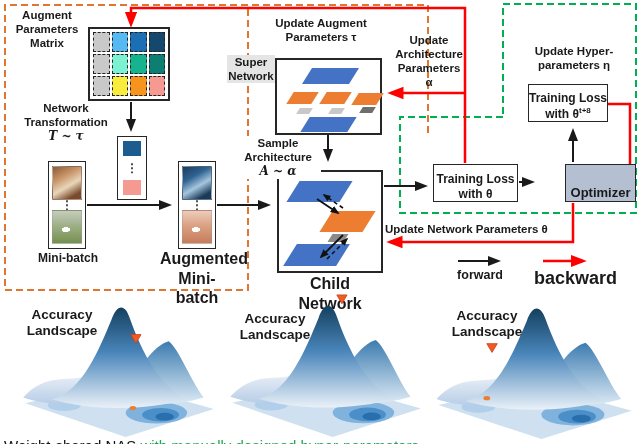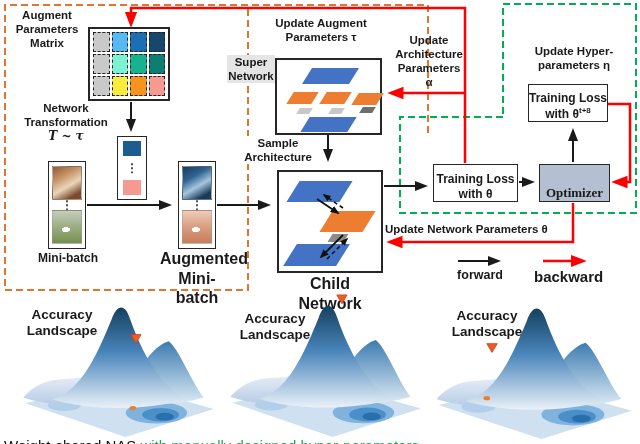--- a/index.html
+++ b/index.html
@@ -34,21 +34,21 @@
   #superbox{left:275px;top:58px;width:107px;height:77px;}
   #childbox{left:277px;top:170px;width:106px;height:103px;}
   .para{position:absolute;transform:skewX(-32deg);}
   .pblue{background:#4472c4;}
   .porange{background:#ed7d31;}
   
   .tbox{position:absolute;background:#fff;border:1.6px solid #262626;box-sizing:border-box;
         display:flex;flex-direction:column;align-items:center;justify-content:flex-end;
         font-size:12px;font-weight:600;line-height:1.2;text-align:center;}
   #tl1{left:433px;top:164px;width:85px;height:38px;}
-  #opt{left:539px;top:164px;width:71px;height:38px;background:#b4bfd1;font-size:13px;font-family:Liberation Serif, serif;}
+  #opt{left:565px;top:164px;width:71px;height:38px;background:#b4bfd1;font-size:13px;}
   #tl2{left:528px;top:84px;width:80px;height:38px;}
   sup{font-size:8px;}
   
   .landscape{position:absolute;}
   .ls-title{position:absolute;font-size:13.5px;font-weight:600;line-height:1.18;text-align:center;width:86px;z-index:3;}
   .landscape svg{position:absolute;left:0;top:0;}
   
   #caption{position:absolute;left:4px;top:429px;width:632px;height:15px;overflow:hidden;white-space:nowrap;}
   #caption .cap-inner{display:block;margin-top:8px;font-size:15px;font-weight:400;color:#111;}
 </style>
@@ -158,20 +158,21 @@
     <div>Architecture</div>
     <div>Parameters α</div>
   </div>
   <div class="lbl" style="left:526px;top:44px;width:96px;">
     <div>Update Hyper-</div>
     <div>parameters η</div>
   </div>
 
   <div class="lbl" style="left:235px;top:136px;width:86px;background:#fff;z-index:2;">
     <div>Sample Architecture</div>
+    <div class="math" style="font-size:12px;">A ~ α</div>
   </div>
 
   <div id="childbox" class="box">
     <div class="para pblue" style="left:14px;top:9px;width:53px;height:21px;"></div>
     <div class="para porange" style="left:47px;top:39px;width:43px;height:21px;"></div>
     <div class="para" style="left:51px;top:62px;width:16px;height:8px;background:#8a8a8a;"></div>
     <div class="para pblue" style="left:11px;top:72px;width:53px;height:22px;"></div>
     <svg width="106" height="103" viewBox="0 0 106 103" style="position:absolute;left:0;top:0;">
       <defs>
         <marker id="sb" markerWidth="7" markerHeight="6" refX="4" refY="2" orient="auto">
@@ -194,21 +195,21 @@
     <div>Optimizer</div>
   </div>
   <div id="tl2" class="tbox">
     <div>Training Loss</div>
     <div><span>with θ</span><sup>t+8</sup></div>
   </div>
 
   <div class="lbl" style="left:385px;top:222px;width:210px;text-align:left;">Update Network Parameters θ</div>
 
   <div class="lbl" style="left:450px;top:268px;width:60px;font-size:12.5px;font-weight:600;">forward</div>
-  <div class="lbl" style="left:534px;top:268px;width:64px;font-size:15px;font-weight:600;">backward</div>
+  <div class="lbl" style="left:534px;top:268px;width:64px;font-size:18px;font-weight:600;">backward</div>
 
   <div class="landscape" style="left:15px;top:293px;width:205px;height:145px;">
       <svg width="100%" height="100%" viewBox="0 0 200 150" preserveAspectRatio="none">
     <defs>
       <linearGradient id="gl0" x1="0" y1="0" x2="0" y2="1">
         <stop offset="0" stop-color="#e9eff7"></stop>
             <stop offset="1" stop-color="#b7cde6"></stop>
           </linearGradient>
       <linearGradient id="gm0" x1="0" y1="0" x2="0" y2="1">
         <stop offset="0" stop-color="#3c7cb0"></stop>

